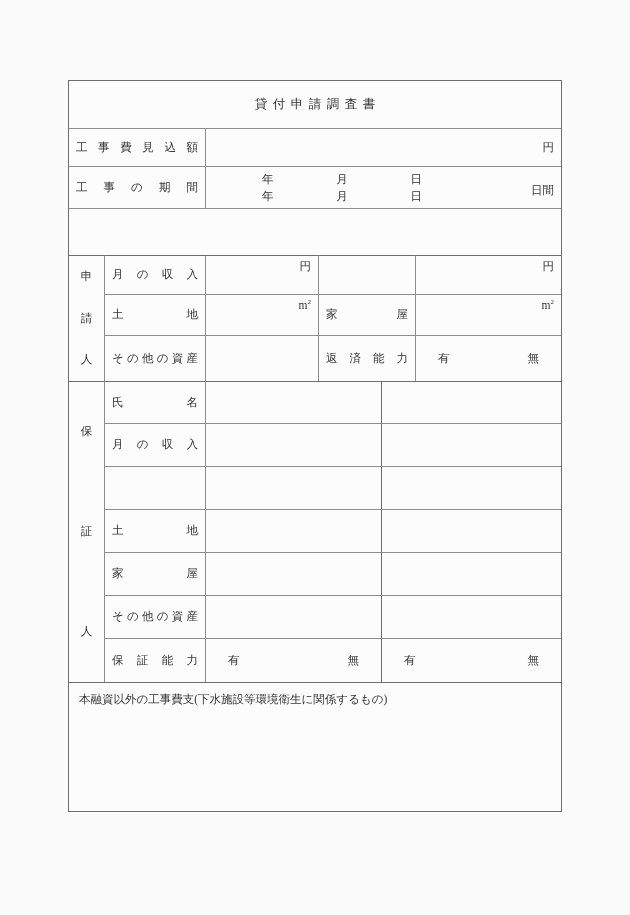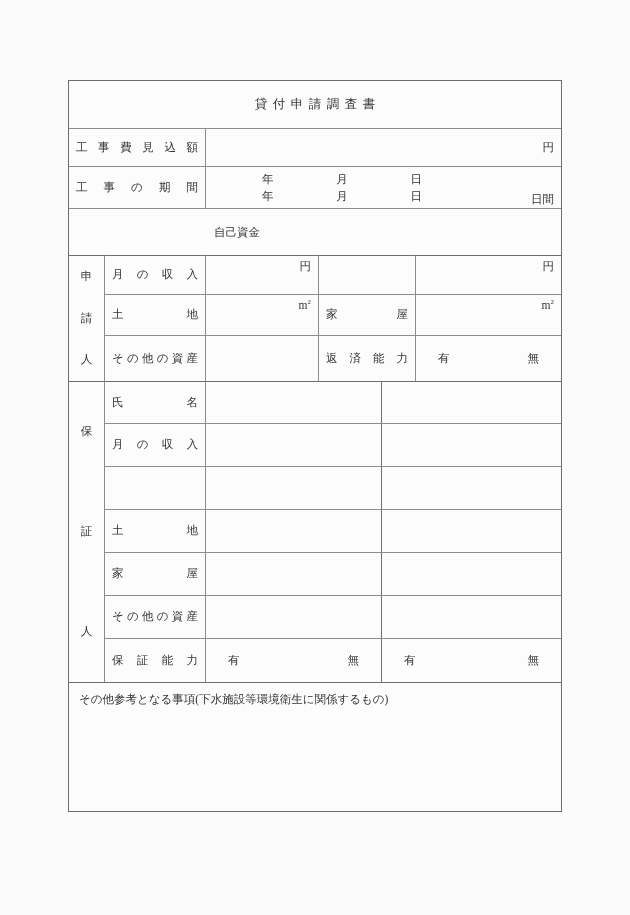--- a/index.html
+++ b/index.html
@@ -183,28 +183,27 @@
           <span>年</span>
           <span>月</span>
           <span>日</span>
         </div>
         <div class="date-line">
           <span>年</span>
           <span>月</span>
           <span>日</span>
         </div>
       </div>
-      <div style="position:absolute; right:7px; top:12px; height:100%; display:flex; align-items:center; font-size:11.5px;">
+      <div style="position:absolute; right:7px; top:3px; height:100%; display:flex; align-items:center; font-size:11.5px;">
         <span>日間</span>
       </div>
     </div>
 
     <div class="cell" style="left:137px; top:128px; width:355px; height:46px;">
       <div class="twoline">
-        <div>自己資金</div>
       </div>
     </div>
 
     <div class="cell bt-strong br" style="left:0; top:174px; width:36px; height:126px;">
       <div class="vlabel">
         <span>申</span>
         <span>請</span>
         <span>人</span>
       </div>
     </div>
@@ -374,17 +373,17 @@
       </div>
     </div>
     <div class="cell" style="left:313px; top:558px; width:179px; height:43px;">
       <div class="yes-no">
         <span>有</span>
         <span>無</span>
       </div>
     </div>
 
     <div class="cell bt-strong" style="left:0; top:601px; width:492px; height:129px;">
-      <div class="note-text">その他参考となる事項(下水施設等環境衛生に関係するもの)</div>
+      <div class="note-text">本融資以外の工事費支(下水施設等環境衛生に関係するもの)</div>
     </div>
 
   </div>
 </div>
 
 </body></html>

